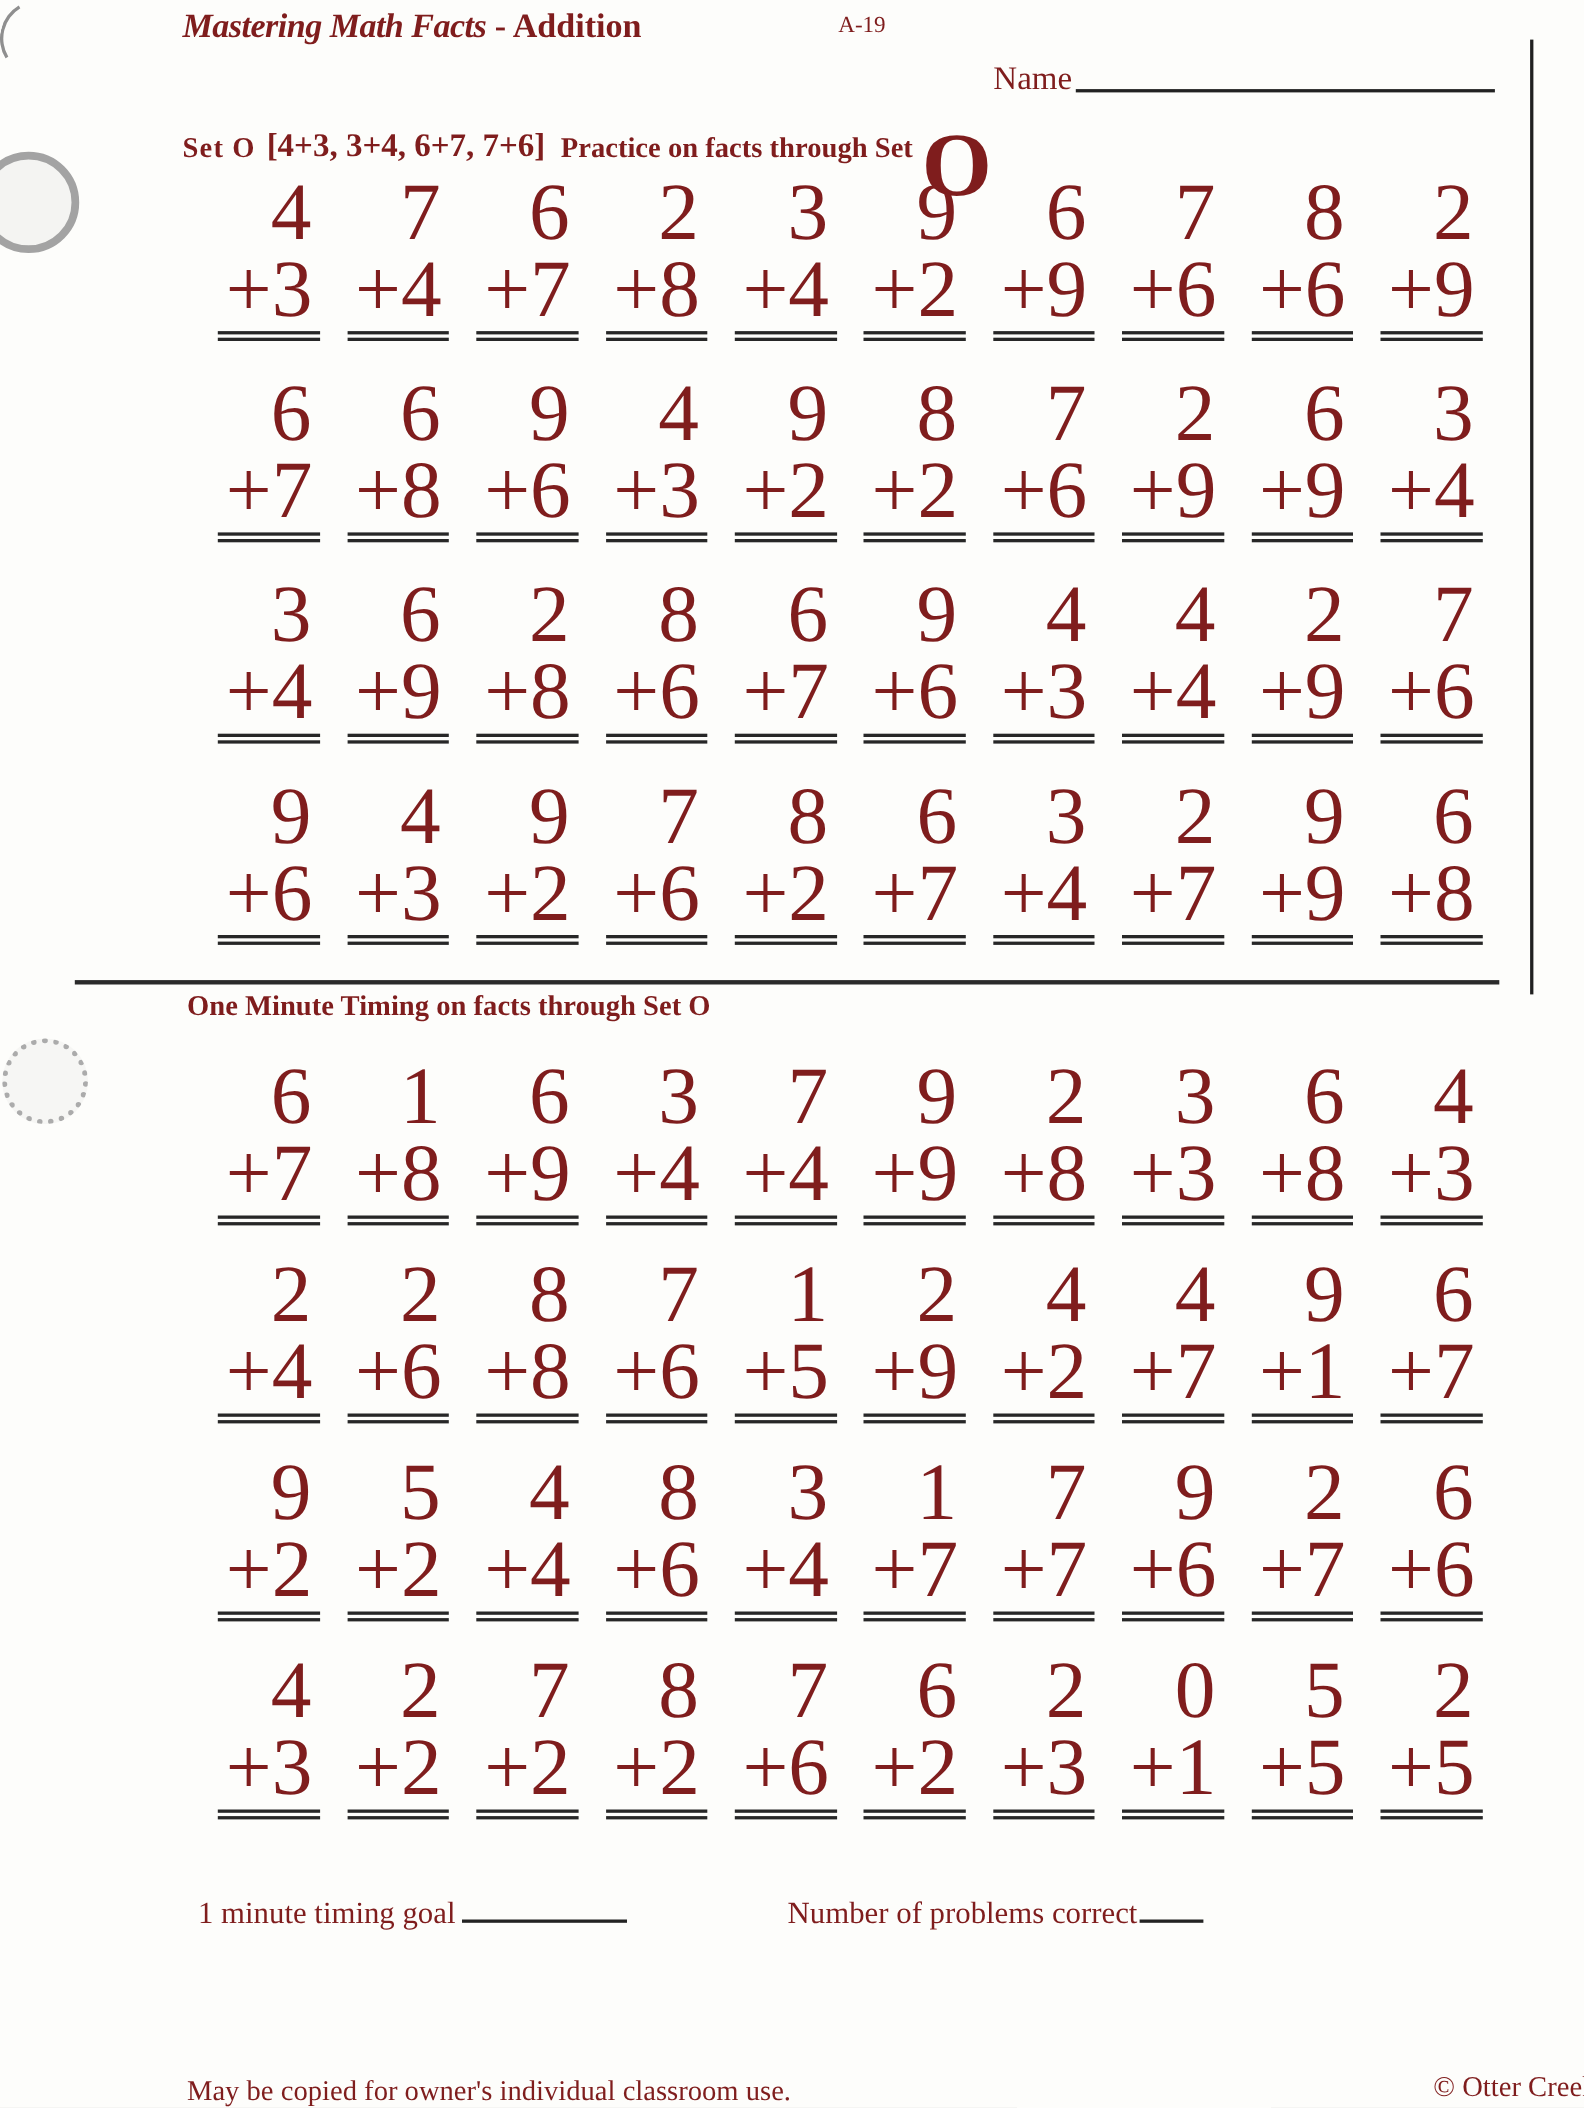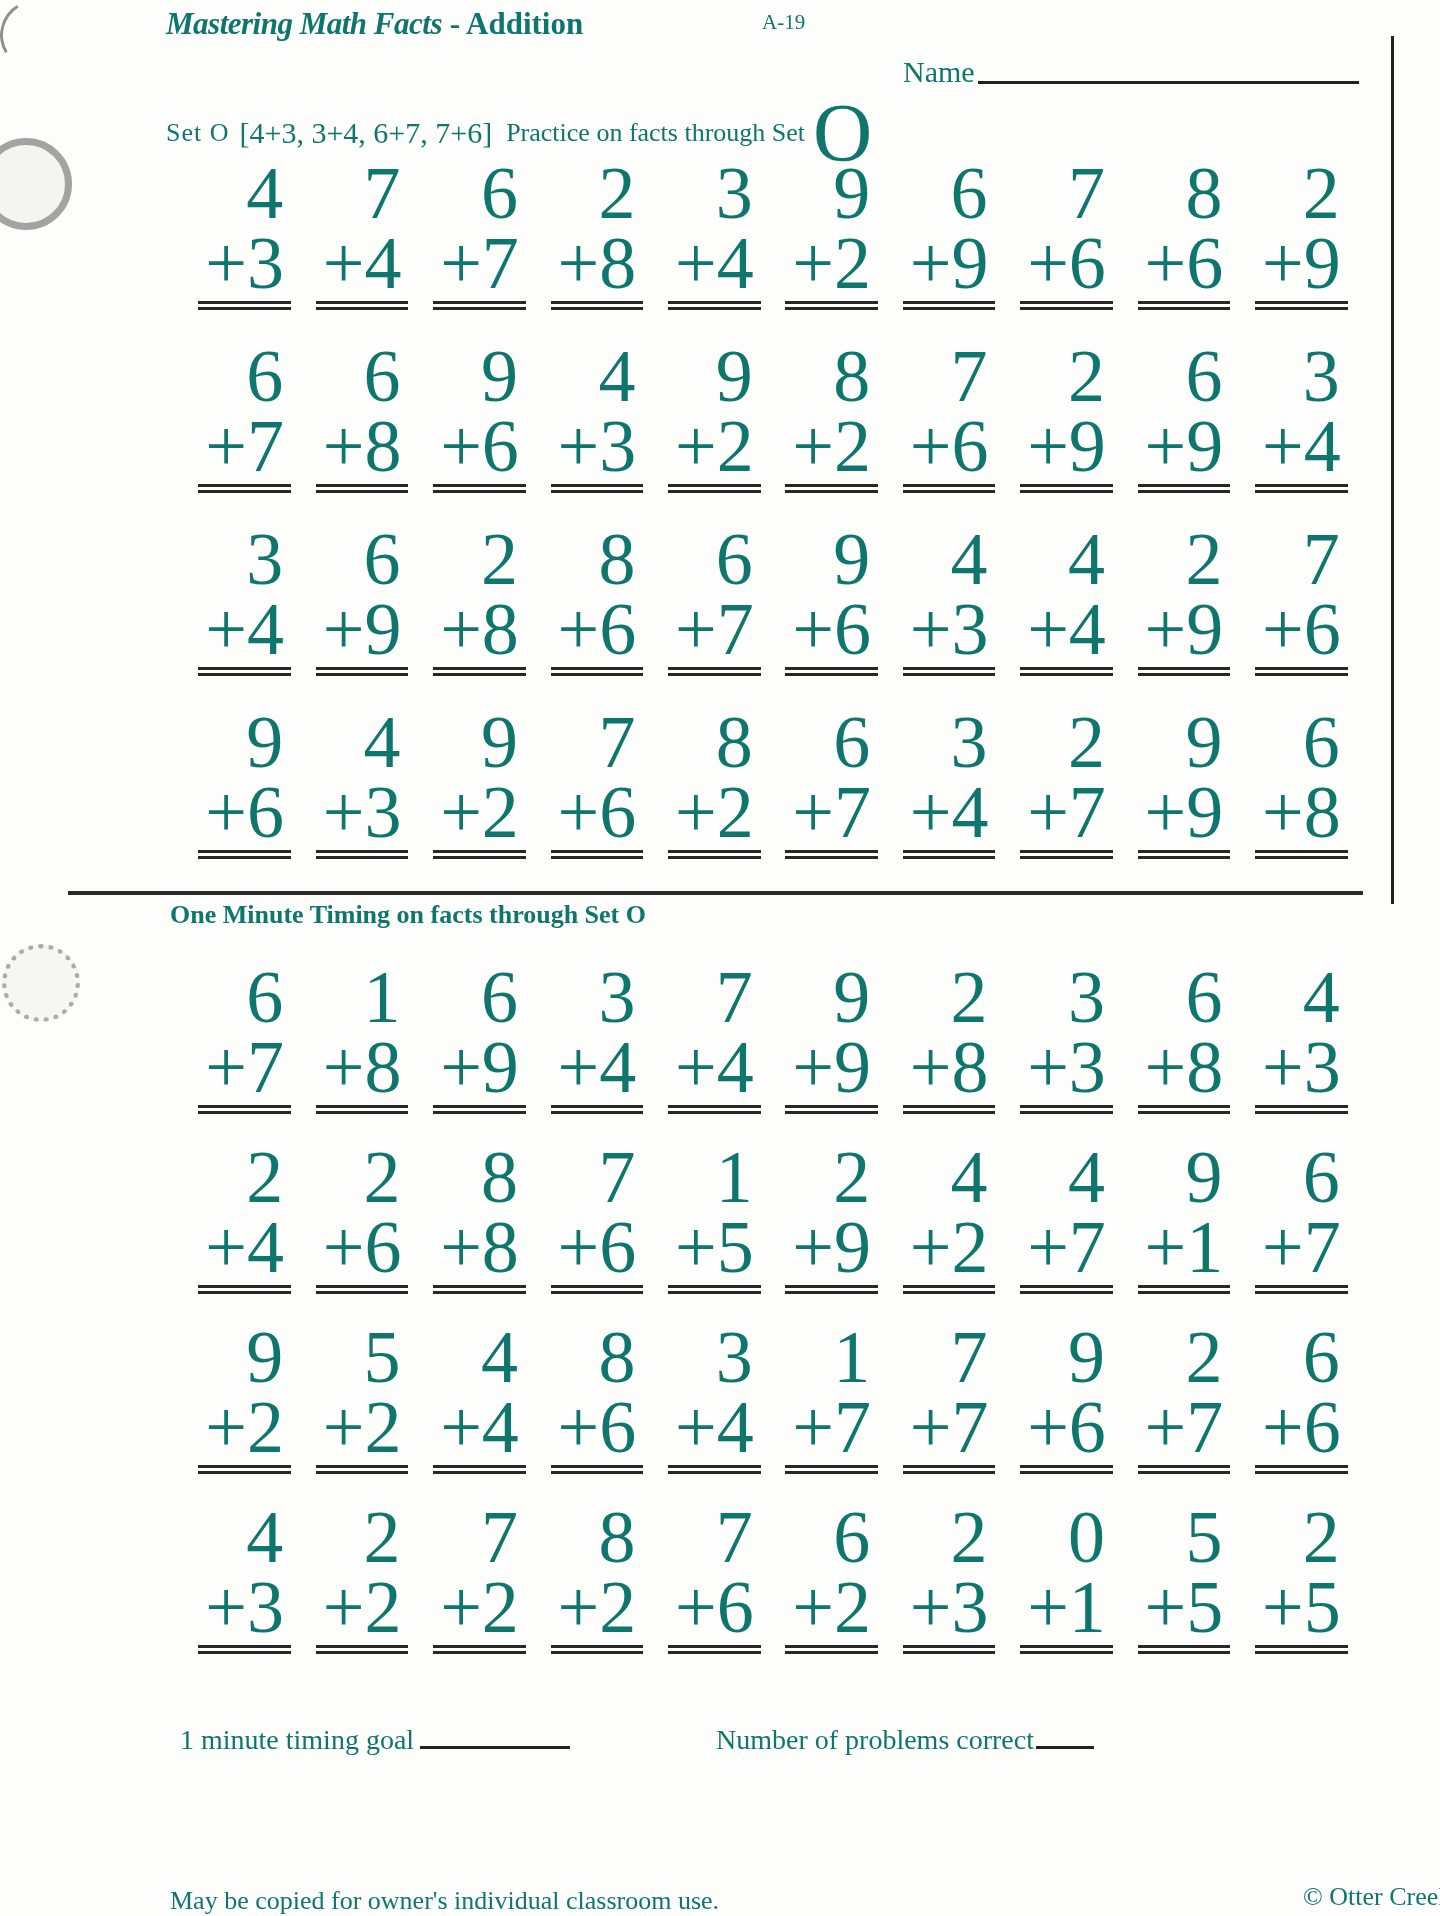--- a/index.html
+++ b/index.html
@@ -1,32 +1,32 @@
 <!DOCTYPE html>
 <html><head>
 <meta charset="utf-8">
 <style>
   * { margin:0; padding:0; box-sizing:border-box; }
   html,body { width:1440px; height:1916px; }
   body { background:#ddd; }
   .page {
     position:relative; width:1440px; height:1916px;
     background:#fdfdfb; overflow:hidden;
-    font-family:"Liberation Serif", serif; color:#0f766e;
+    font-family:"Liberation Serif", serif; color:#7f1d1d;
   }
 
   
   .hdr-title { position:absolute; left:166px; top:6px; font-size:31px; font-weight:bold; white-space:nowrap; }
   .hdr-title .it { font-style:italic; letter-spacing:-0.5px; }
   .pagecode { position:absolute; left:762px; top:10px; font-size:21px; }
   .namefield { position:absolute; left:903px; top:8px; width:456px; display:flex; font-size:30px;margin-top:47px; }
   .nameline { flex:1; border-bottom:3px solid #222; margin-left:3px; transform:translateY(-5px); }
 
   
-  .s1-heading { position:absolute; left:166px; top:116px; display:flex; align-items:center; font-weight:normal; white-space:nowrap; }
+  .s1-heading { position:absolute; left:166px; top:116px; display:flex; align-items:flex-end; font-weight:bold; white-space:nowrap; }
   .s1-label   { font-size:26px; letter-spacing:1px; }
   .s1-facts   { font-size:30px; margin-left:10px; }
   .s1-practice{ font-size:26px; margin-left:14px; }
   .s1-big     { font-size:82px; line-height:0; margin-left:8px; }
 
   
   .grid { position:absolute; left:186px; width:1174px; display:flex; flex-direction:column; }
   .grid1 { top:158px; gap:31px; }
   .grid2 { top:962px; gap:28px; }
   .prob-row { display:grid; grid-template-columns:repeat(10,1fr); }

